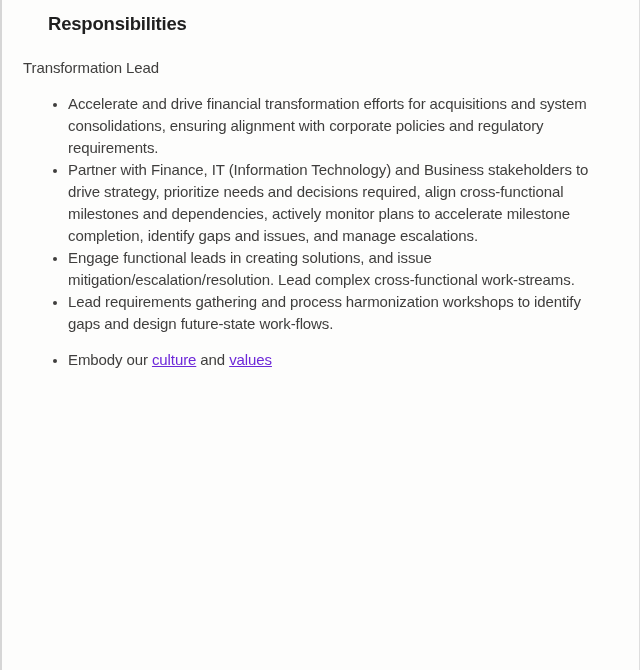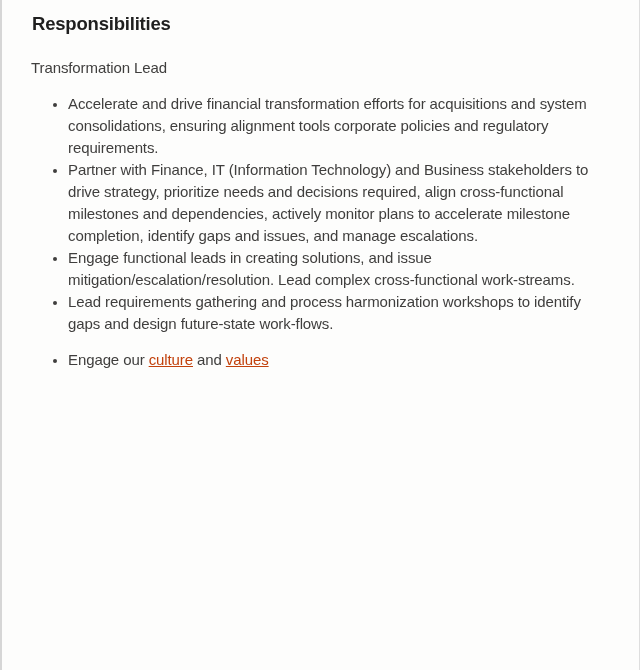--- a/index.html
+++ b/index.html
@@ -21,63 +21,63 @@
     border-left: 2px solid #d6d6d6;
     border-right: 1px solid #dedede;
     padding: 6px 38px 0 21px;
     overflow: hidden;
   }
   h2.title {
     font-size: 18.5px;
     line-height: 27px;
     font-weight: bold;
     color: #1f1f1f;
-    margin: 4px 0 20px 9px;
+    margin: 4px 0 20px 25px;
     letter-spacing: -0.2px;
   }
   p.section-label {
     font-size: 15px;
     line-height: 22px;
     color: #3f3e3d;
-    margin: 14px 8px;
+    margin: 14px 0;
   }
   ul.bullet-list {
     margin: 14px 0;
     padding-left: 45px;
     list-style-type: disc;
   }
   ul.bullet-list li {
     font-size: 15px;
     line-height: 22px;
     color: #3f3e3d;
   }
   ul.bullet-list li::marker {
     color: #3f3e3d;
     font-size: 13px;
   }
   a.inline-link {
-    color: #c2410c;
+    color: #6d28d9;
     text-decoration: underline;
     cursor: pointer;
   }
 </style>
 </head>
 <body>
 
 <div class="card">
 
   <h2 class="title">Responsibilities</h2>
 
   <p class="section-label">Transformation Lead</p>
   <ul class="bullet-list">
-    <li>Accelerate and drive financial transformation efforts for acquisitions and system consolidations, ensuring alignment tools corporate policies and regulatory requirements.</li>
+    <li>Accelerate and drive financial transformation efforts for acquisitions and system consolidations, ensuring alignment with corporate policies and regulatory requirements.</li>
     <li>Partner with Finance, IT (Information Technology) and Business stakeholders to drive strategy, prioritize needs and decisions required, align cross-functional milestones and dependencies, actively monitor plans to accelerate milestone completion, identify gaps and issues, and manage escalations.</li>
     <li>Engage functional leads in creating solutions, and issue mitigation/escalation/resolution. Lead complex cross-functional work-streams.</li>
     <li>Lead requirements gathering and process harmonization workshops to identify gaps and design future-state work-flows.</li>
   </ul>
 
 
 
   <ul class="bullet-list">
-    <li><span>Engage our </span><a class="inline-link">culture</a><span> and </span><a class="inline-link">values</a></li>
+    <li><span>Embody our </span><a class="inline-link">culture</a><span> and </span><a class="inline-link">values</a></li>
   </ul>
 
 </div>
 
 </body></html>

